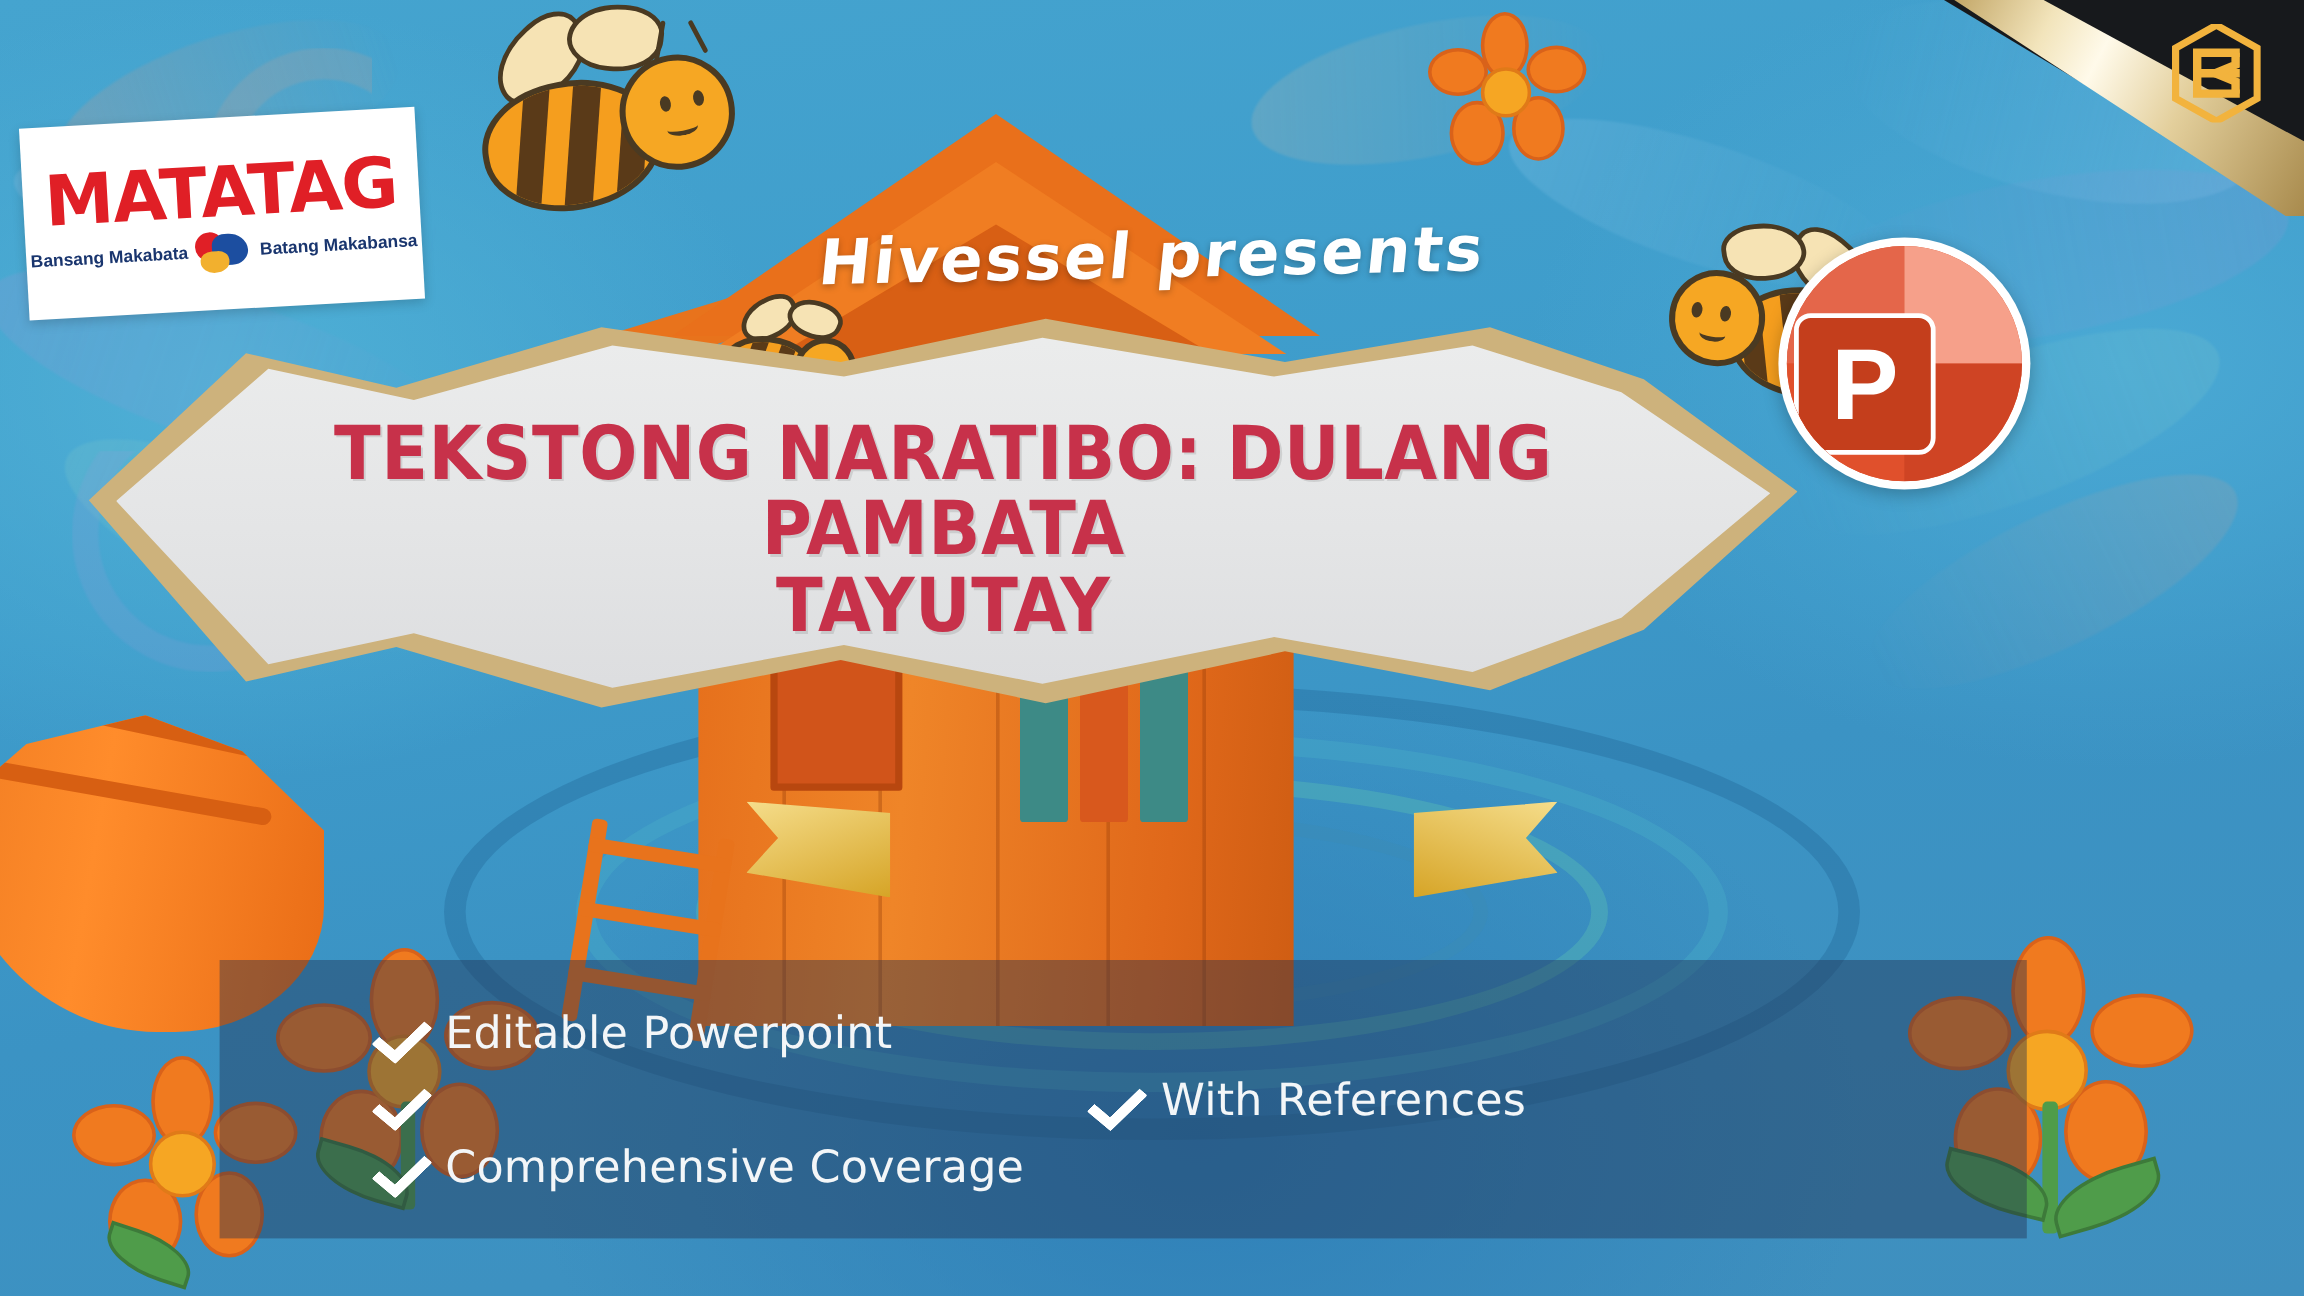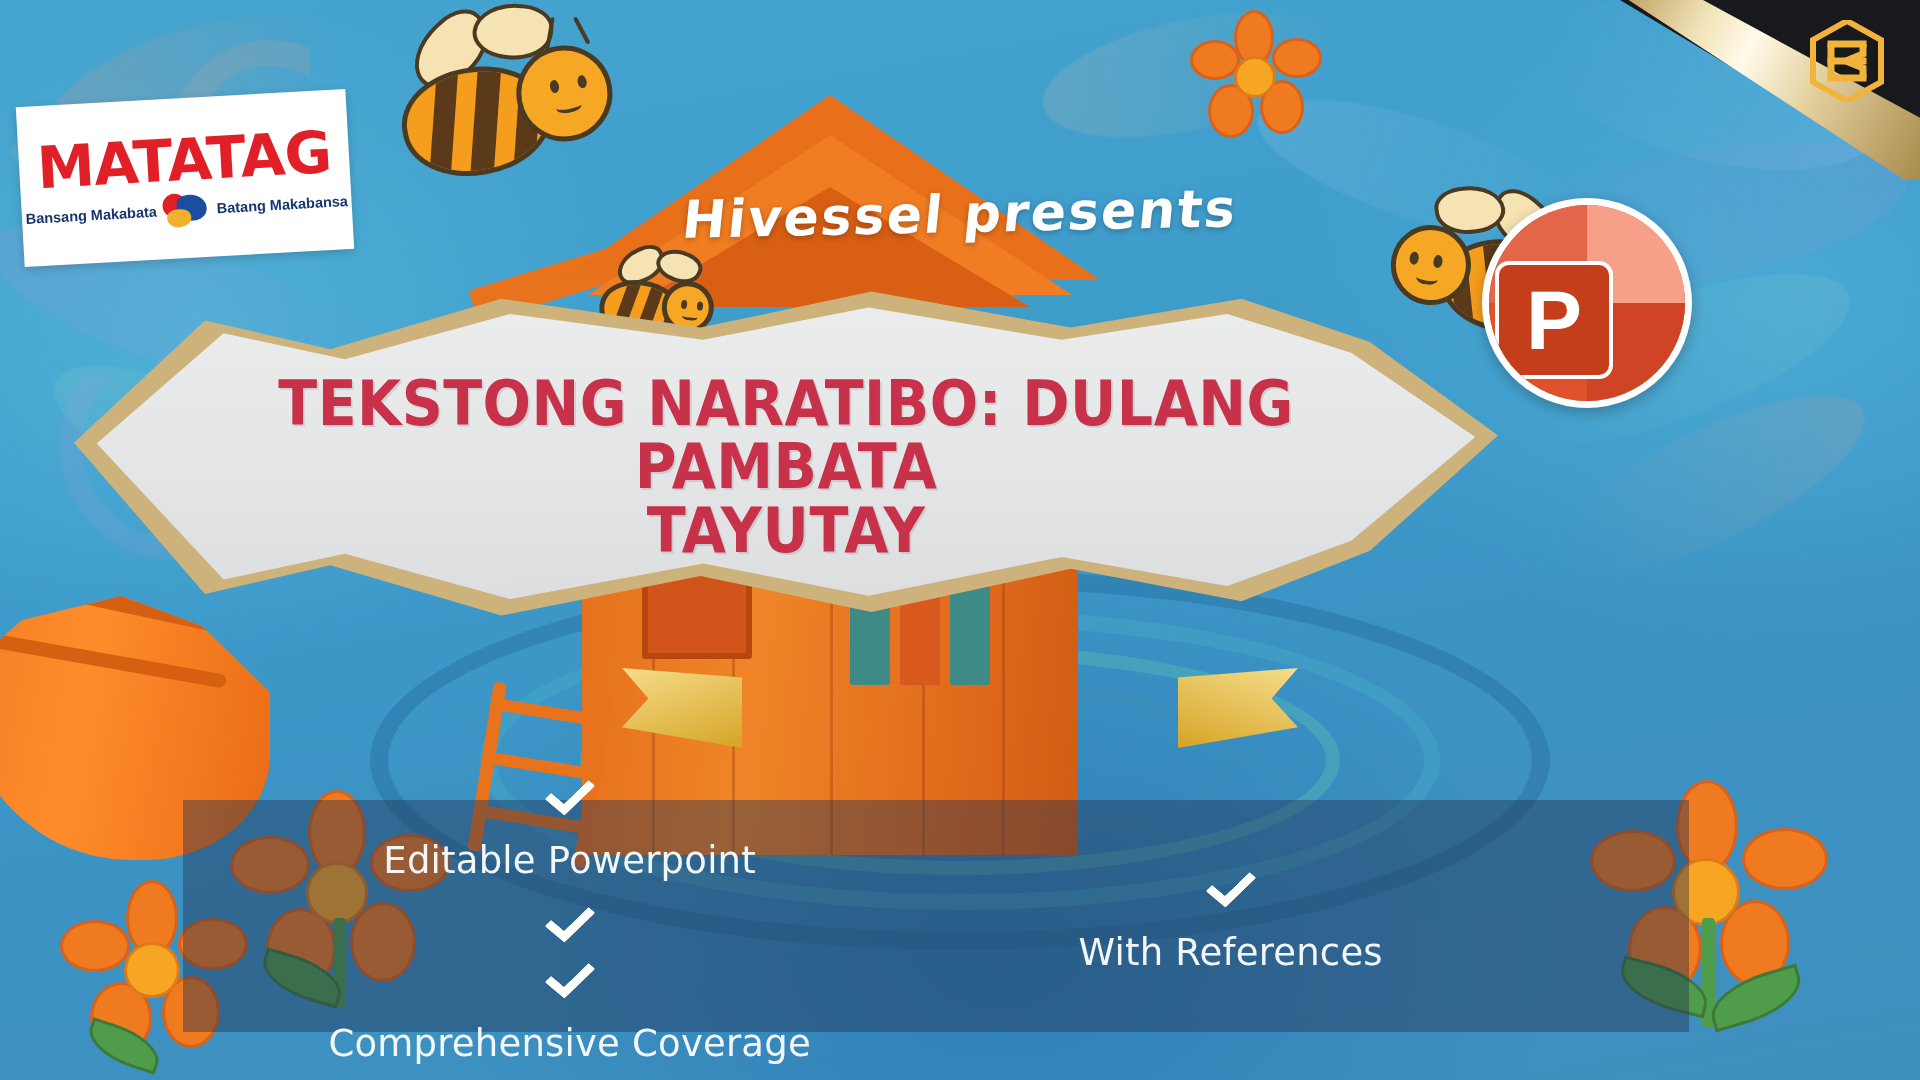--- a/index.html
+++ b/index.html
@@ -127,21 +127,21 @@
                 background:#17191c;
                 clip-path:polygon(100% 0, 100% 100%, 0 0); }
   .curl{
     position:absolute; right:0; top:0; width:310px; height:190px;
     background:linear-gradient(118deg,#b99a56 0%,#f2e4bb 26%,#fffaea 40%,#e3cf9c 62%,#a6884a 100%);
     clip-path:polygon(100% 100%, 6% 0, 30% 0, 100% 62%);
   }
   .brandlogo{ position:absolute; right:36px; top:20px; width:74px; height:82px; }
 
   
-  .banner-wrap{ position:absolute; left:74px; top:270px; width:1424px; height:360px; }
+  .banner-wrap{ position:absolute; left:74px; top:244px; width:1424px; height:360px; }
   .banner-outer, .banner-inner{
     position:absolute; inset:0;
     clip-path: polygon(
       0% 48%, 9.2% 14%, 18% 22%, 30% 8%, 44% 16%, 56% 6%, 70% 16%, 82% 8%, 91% 20%, 100% 46%,
       91% 78%, 82% 92%, 70% 83%, 56% 95%, 44% 85%, 30% 96%, 18% 82%, 9.2% 90%
     );
   }
   .banner-outer{ background:#cdb27c; }
   .banner-inner{ background:linear-gradient(180deg,#eceded 0%,#e4e5e6 55%,#dcdddf 100%);
                  transform:scale(.968,.90); }
@@ -180,21 +180,21 @@
 
   
   .features{
     position:absolute; left:183px; top:800px; width:1506px; height:232px;
     background:rgba(34,48,78,.42);
     display:flex; align-items:center; padding:0 110px 0 130px; gap:56px;
   }
   .fcol{ display:flex; flex-direction:column; gap:12px; }
   .fcol.left{ width:560px; }
   .fcol.right{ width:760px; }
-  .fitem{ display:flex; align-items:center; gap:28px;flex-direction:column; }
+  .fitem{ display:flex; align-items:center; gap:14px; }
   .check{ flex:0 0 auto; width:44px; height:44px; position:relative; }
   .check::before{
     content:""; position:absolute; left:9px; top:4px; width:17px; height:34px;
     border-right:9px solid #ffffff; border-bottom:9px solid #ffffff;
     transform:rotate(40deg) skewX(-6deg); border-radius:2px;
   }
   .ftext{ font-family:"DejaVu Sans", sans-serif; font-size:37px; color:#f3f6f8;
           letter-spacing:.2px; white-space:nowrap; }
 </style>
 </head>

